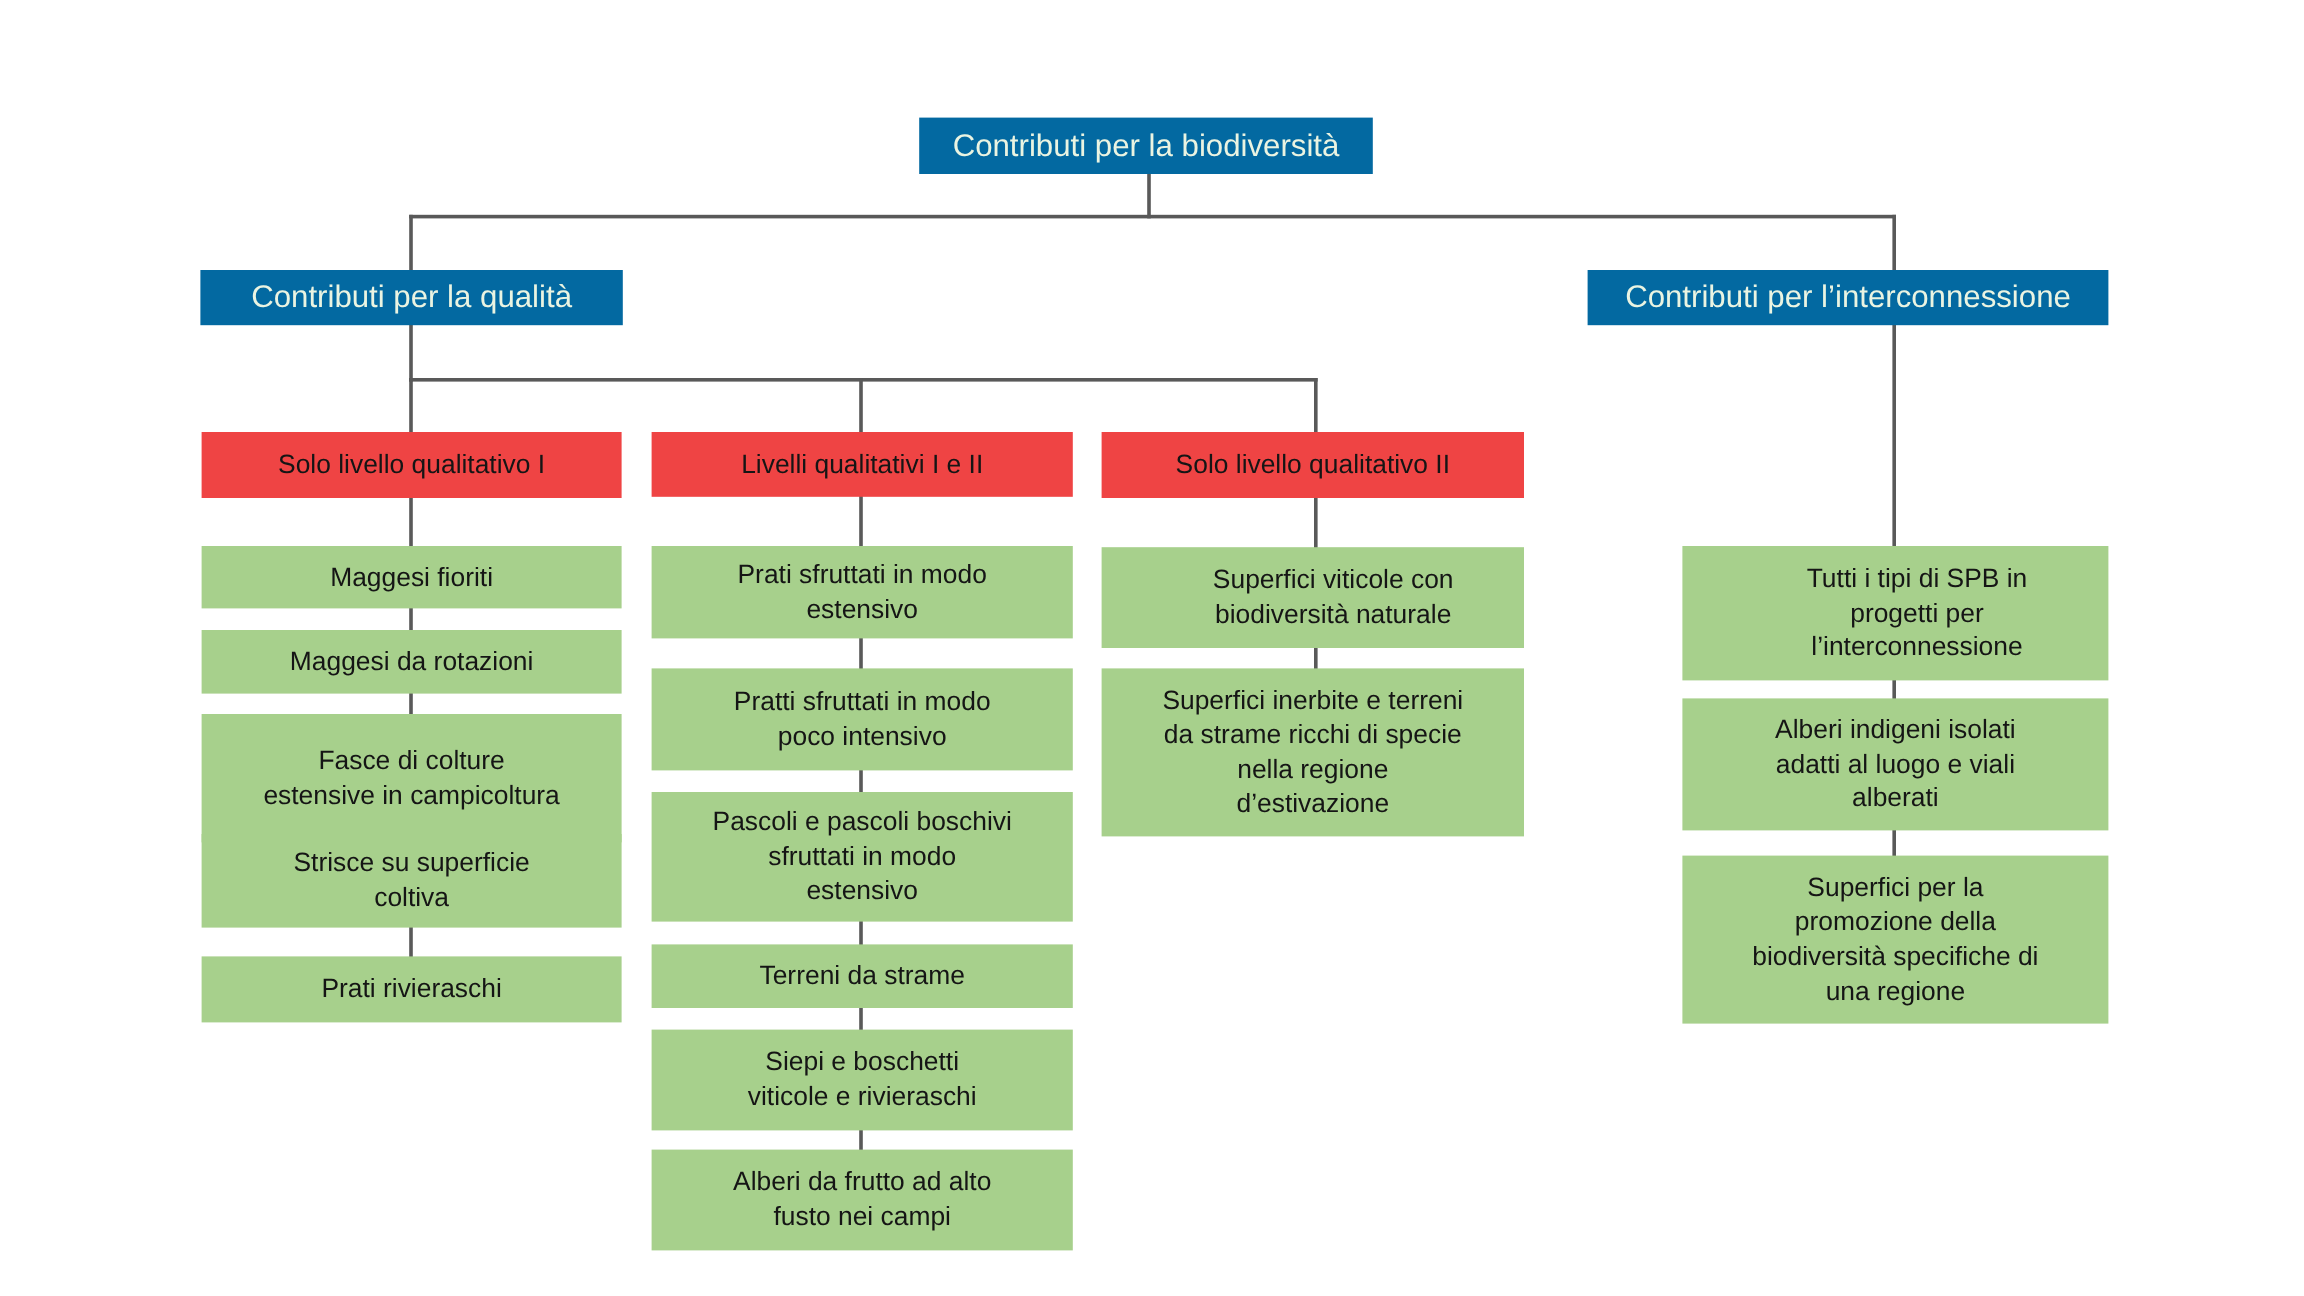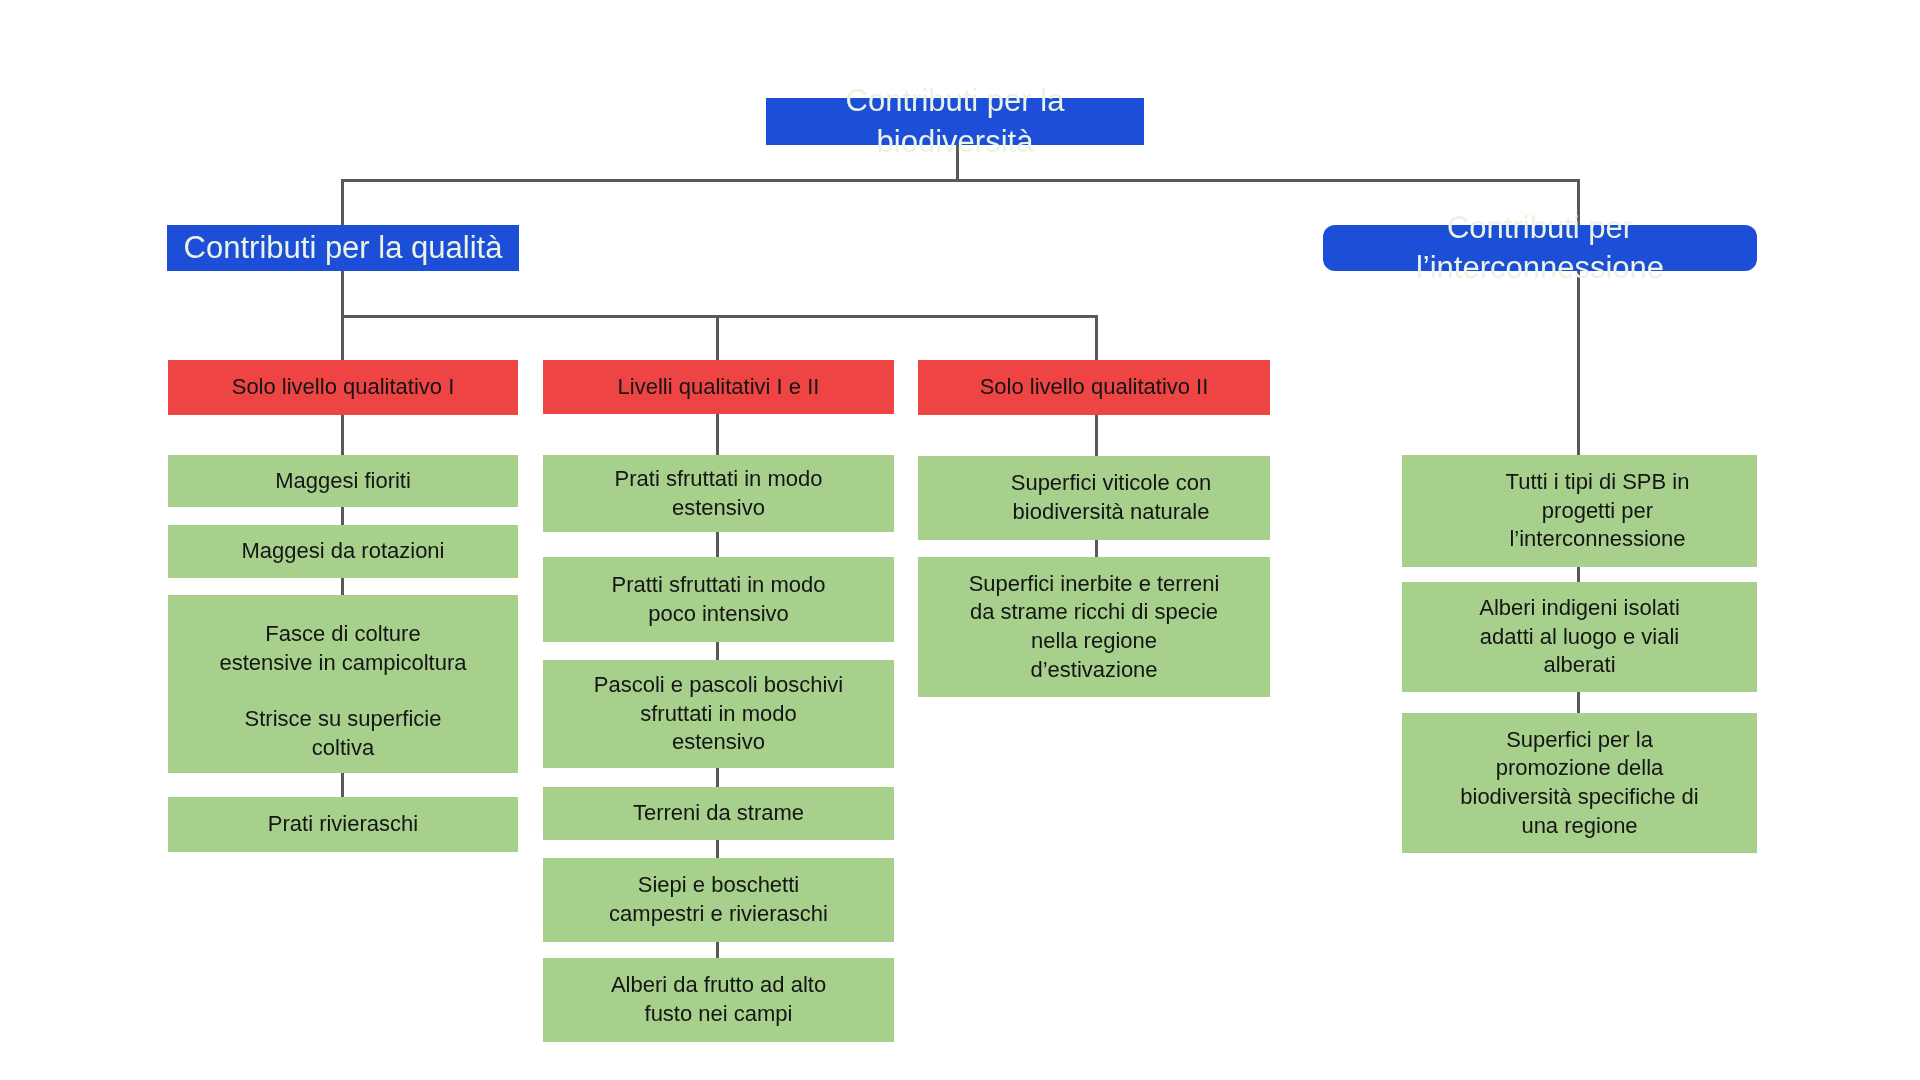--- a/index.html
+++ b/index.html
@@ -13,21 +13,21 @@
   .node{
     position:absolute;
     display:flex;align-items:center;justify-content:center;
     text-align:center;
     white-space:pre-line;
     font-size:22px;line-height:1.3;
     z-index:1;
     box-sizing:border-box;
     padding:2px 8px;
   }
-  .dark{background:#1d4ed8;color:#eaf4e2;font-size:31px;}
+  .dark{background:#0369a1;color:#eaf4e2;font-size:26px;}
   .pale{background:#ef4444;color:#151515;}
   .mid{background:#a7d08c;color:#151515;}
   .v-line,.h-line{position:absolute;background:#595959;z-index:0;}
   .v-line{width:3px;}
   .h-line{height:3px;}
 </style>
 </head>
 <body>
 
 <div class="stage">
@@ -42,21 +42,21 @@
   <div class="v-line" style="left:716px;top:315px;height:46px;"></div>
   <div class="v-line" style="left:1095px;top:315px;height:46px;"></div>
   <div class="v-line" style="left:341px;top:414px;height:388px;"></div>
   <div class="v-line" style="left:716px;top:413px;height:547px;"></div>
   <div class="v-line" style="left:1095px;top:414px;height:146px;"></div>
   <div class="v-line" style="left:1577px;top:270px;height:445px;"></div>
 
   <div class="node dark" style="left:766px;top:98px;width:378px;height:47px;">Contributi per la biodiversità</div>
 
   <div class="node dark" style="left:167px;top:225px;width:352px;height:46px;">Contributi per la qualità</div>
-  <div class="node dark" style="left:1323px;top:225px;width:434px;height:46px;border-radius:12px;">Contributi per l’interconnessione</div>
+  <div class="node dark" style="left:1323px;top:225px;width:434px;height:46px;">Contributi per l’interconnessione</div>
 
   <div class="node pale" style="left:168px;top:360px;width:350px;height:55px;">Solo livello qualitativo I</div>
   <div class="node pale" style="left:543px;top:360px;width:351px;height:54px;">Livelli qualitativi I e II</div>
   <div class="node pale" style="left:918px;top:360px;width:352px;height:55px;">Solo livello qualitativo II</div>
 
   <div class="node mid" style="left:168px;top:455px;width:350px;height:52px;">Maggesi fioriti</div>
   <div class="node mid" style="left:168px;top:525px;width:350px;height:53px;">Maggesi da rotazioni</div>
   <div class="node mid" style="left:168px;top:595px;width:350px;height:107px;">Fasce di colture
 estensive in campicoltura</div>
   <div class="node mid" style="left:168px;top:695px;width:350px;height:78px;">Strisce su superficie
@@ -65,21 +65,21 @@
 
   <div class="node mid" style="left:543px;top:455px;width:351px;height:77px;">Prati sfruttati in modo
 estensivo</div>
   <div class="node mid" style="left:543px;top:557px;width:351px;height:85px;">Pratti sfruttati in modo
 poco intensivo</div>
   <div class="node mid" style="left:543px;top:660px;width:351px;height:108px;">Pascoli e pascoli boschivi
 sfruttati in modo
 estensivo</div>
   <div class="node mid" style="left:543px;top:787px;width:351px;height:53px;">Terreni da strame</div>
   <div class="node mid" style="left:543px;top:858px;width:351px;height:84px;">Siepi e boschetti
-campestri e rivieraschi</div>
+viticole e rivieraschi</div>
   <div class="node mid" style="left:543px;top:958px;width:351px;height:84px;">Alberi da frutto ad alto
 fusto nei campi</div>
 
   <div class="node mid" style="left:918px;top:456px;width:352px;height:84px;padding-left:42px;">Superfici viticole con
 biodiversità naturale</div>
   <div class="node mid" style="left:918px;top:557px;width:352px;height:140px;">Superfici inerbite e terreni
 da strame ricchi di specie
 nella regione
 d’estivazione</div>
 

